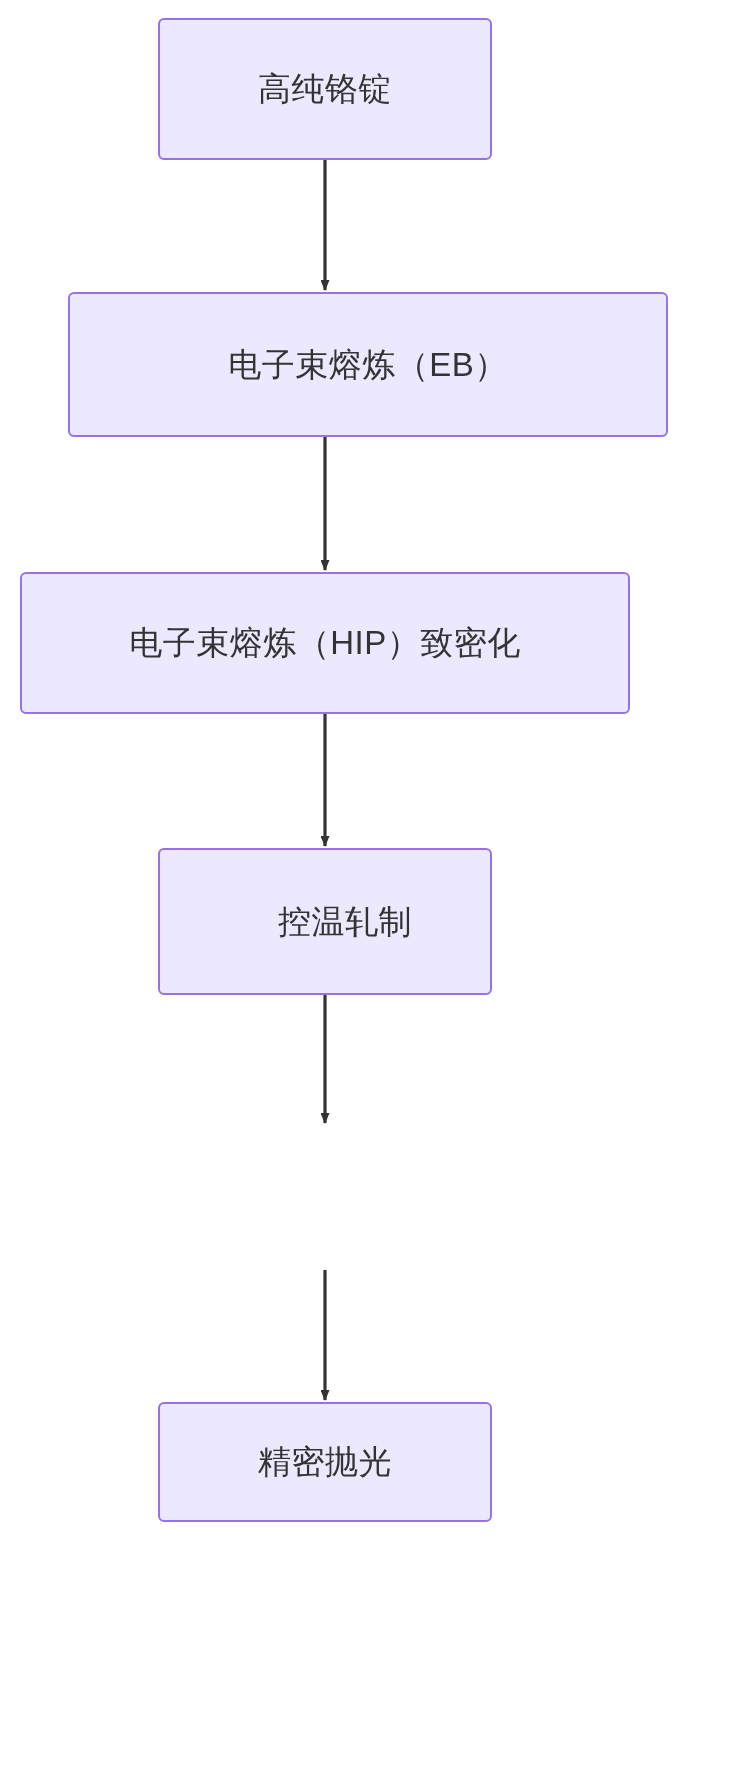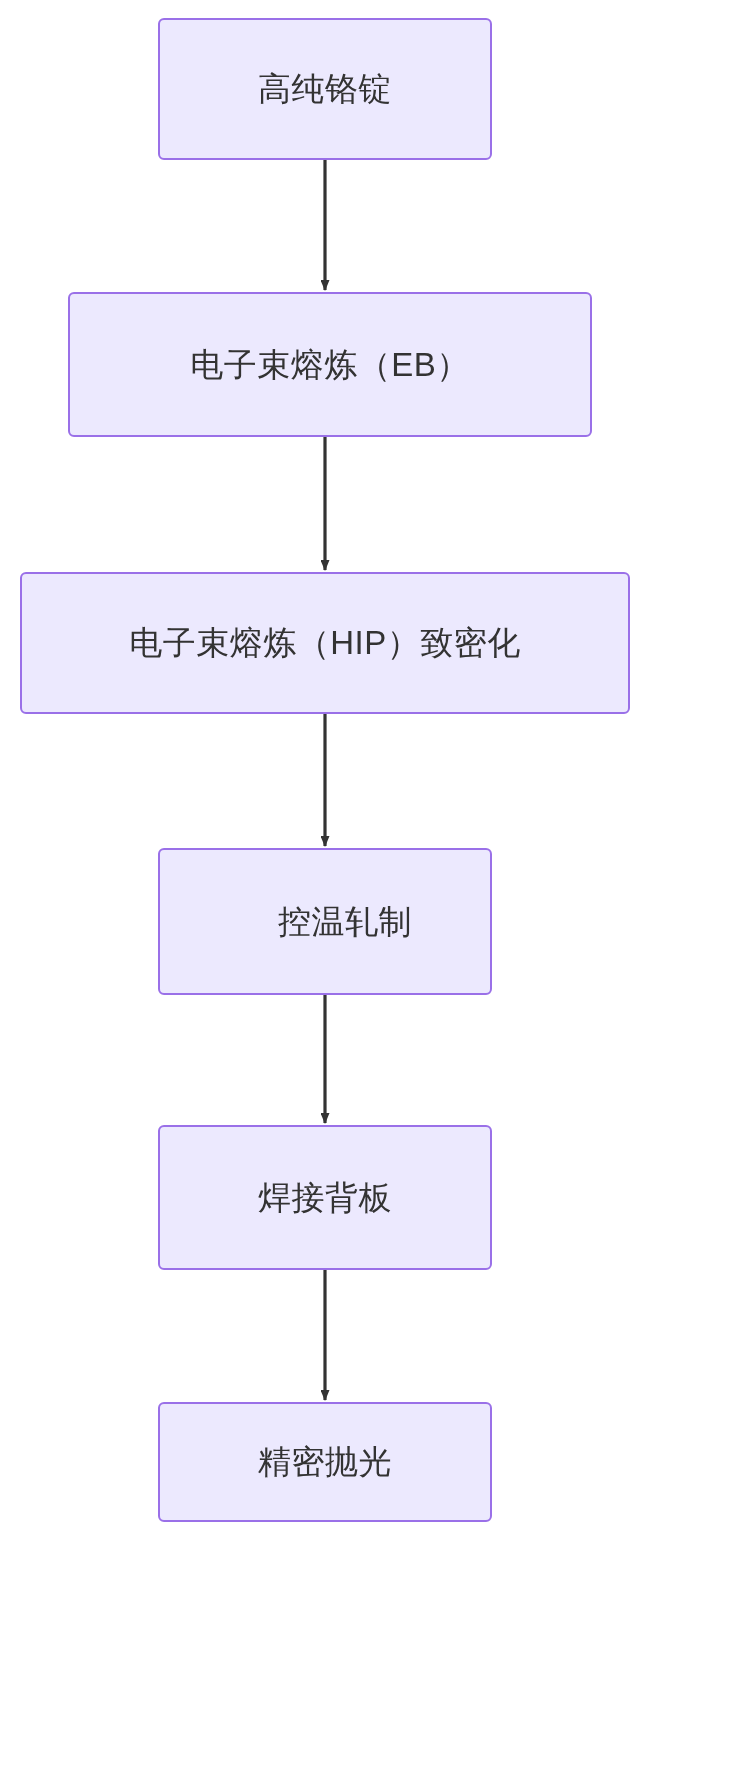--- a/index.html
+++ b/index.html
@@ -71,33 +71,30 @@
     </g>
     <g>
       <line x1="325" y1="1270" x2="325" y2="1400" stroke="#333333" stroke-width="3.2" marker-end="url(#arrowhead)"></line>
     </g>
   </svg>
 
   <div class="flow-node" style="left:158px; top:18px; width:334px; height:142px;">
     <span class="flow-node-label">高纯铬锭</span>
   </div>
 
-  <div class="flow-node" style="left:68px; top:292px; width:524px; height:145px;">
+  <div class="flow-node" style="left:68px; top:292px; width:600px; height:145px;">
     <span class="flow-node-label">电子束熔炼（EB）</span>
   </div>
 
   <div class="flow-node" style="left:20px; top:572px; width:610px; height:142px;">
     <span class="flow-node-label">电子束熔炼（HIP）致密化</span>
   </div>
 
   <div class="flow-node" style="left:158px; top:848px; width:334px; height:147px;padding-left:40px;">
     <span class="flow-node-label">控温轧制</span>
   </div>
 
-  <div class="flow-node" style="left:158px; top:1125px; width:334px; height:145px;">
-    <span class="flow-node-label">焊接背板</span>
-  </div>
 
   <div class="flow-node" style="left:158px; top:1402px; width:334px; height:120px;">
     <span class="flow-node-label">精密抛光</span>
   </div>
 
 </div>
 
 </body></html>

